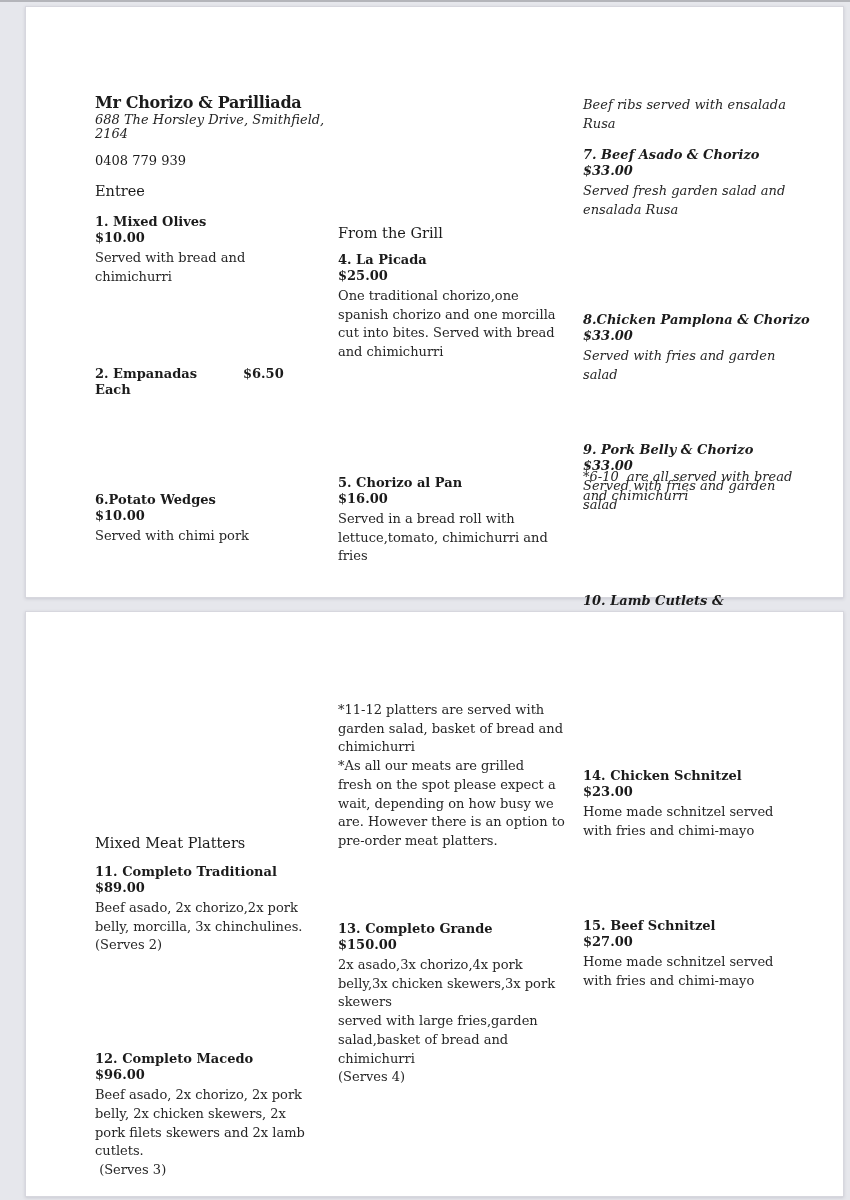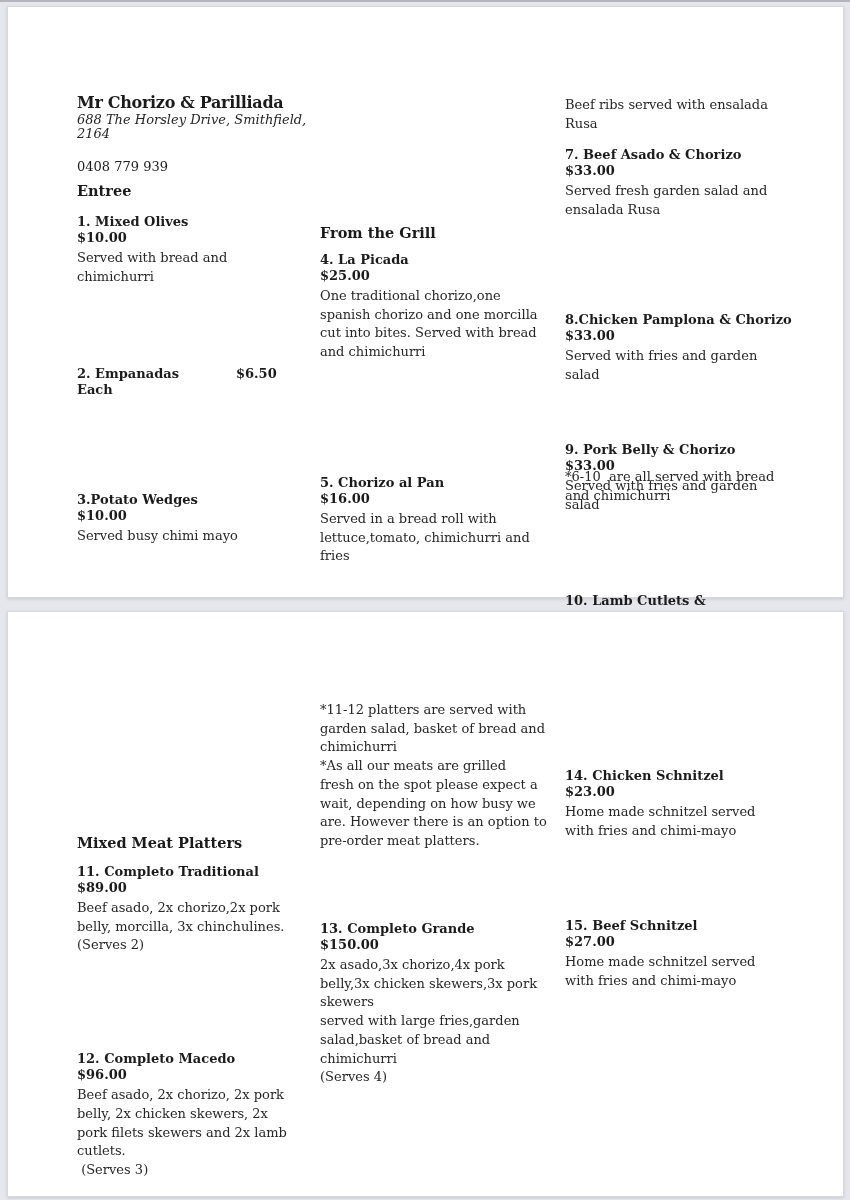--- a/index.html
+++ b/index.html
@@ -7,54 +7,54 @@
   body {
     background:#e6e7ec;
     font-family:"DejaVu Serif", serif;
     color:#1b1b1b;
     overflow:hidden;
   }
   .top-strip {
     height:2px; width:100%;
     background:#b4b5ba;
   }
-  .pages { padding:4px 6px 0 7px; }
+  .pages { padding:4px 6px 0 25px; }
   .page {
     position:relative;
     background:#ffffff;
     border:1px solid #d7d7de;
     box-shadow:0 1px 3px rgba(70,70,90,0.18);
   }
   .page-1 { height:592px; margin-bottom:13px; }
   .page-2 { height:586px; }
   .col { position:absolute; top:0; bottom:0; }
   .p1-col1 { left:69px;  width:235px; }
   .p1-col2 { left:312px; width:240px; }
-  .p1-col3 { left:557px; width:252px; }
+  .p1-col3 { left:557px; width:252px;font-style:italic; }
   .p2-col1 { left:69px;  width:240px; }
   .p2-col2 { left:312px; width:242px; }
   .p2-col3 { left:557px; width:252px; }
   .block { position:absolute; left:0; right:0; }
 
   .title {
     font-size:16px; font-weight:bold; line-height:20px;
     letter-spacing:-0.3px; white-space:nowrap;
   }
   .addr {
     font-size:13px; font-style:italic; line-height:14px;
     white-space:pre-wrap; color:#242424;
   }
-  .phone { font-size:13px; line-height:16px;margin-top:6px; }
-  .heading { font-size:14.5px; font-weight:bold; line-height:18px; white-space:nowrap; }
+  .phone { font-size:13px; line-height:16px; }
+  .heading { font-size:14.5px; font-weight:normal; line-height:18px; white-space:nowrap; }
 
   .item { position:relative; }
   .item .name  { font-size:13px; font-weight:bold; line-height:16px; white-space:pre-wrap; }
   .item .price { font-size:13px; font-weight:bold; line-height:16px; }
   .item .desc  { font-size:13px; line-height:18.7px; margin-top:3px; white-space:pre-wrap; color:#262626; }
-  .item.price-right .price { position:absolute; left:148px; top:0;margin-left:11px; }
+  .item.price-right .price { position:absolute; left:148px; top:0; }
 
   .lead, .note {
     font-size:13px; line-height:18.7px;
     white-space:pre-wrap; color:#262626;
   }
 </style>
 </head>
 <body>
 
 <div class="top-strip"></div>
@@ -79,23 +79,23 @@
 chimichurri</div>
       </div>
 
       <div class="block item price-right" style="top:287px">
         <div class="name">2. Empanadas
 Each</div>
         <div class="price">$6.50</div>
       </div>
 
       <div class="block item" style="top:381px">
-        <div class="name">3.Potato Wedges</div>
+        <div class="name">6.Potato Wedges</div>
         <div class="price">$10.00</div>
-        <div class="desc">Served busy chimi mayo</div>
+        <div class="desc">Served with chimi pork</div>
       </div>
     </div>
 
     <div class="col p1-col2">
       <div class="block heading" style="top:217px">From the Grill</div>
 
       <div class="block item" style="top:245px">
         <div class="name">4. La Picada</div>
         <div class="price">$25.00</div>
         <div class="desc">One traditional chorizo,one

